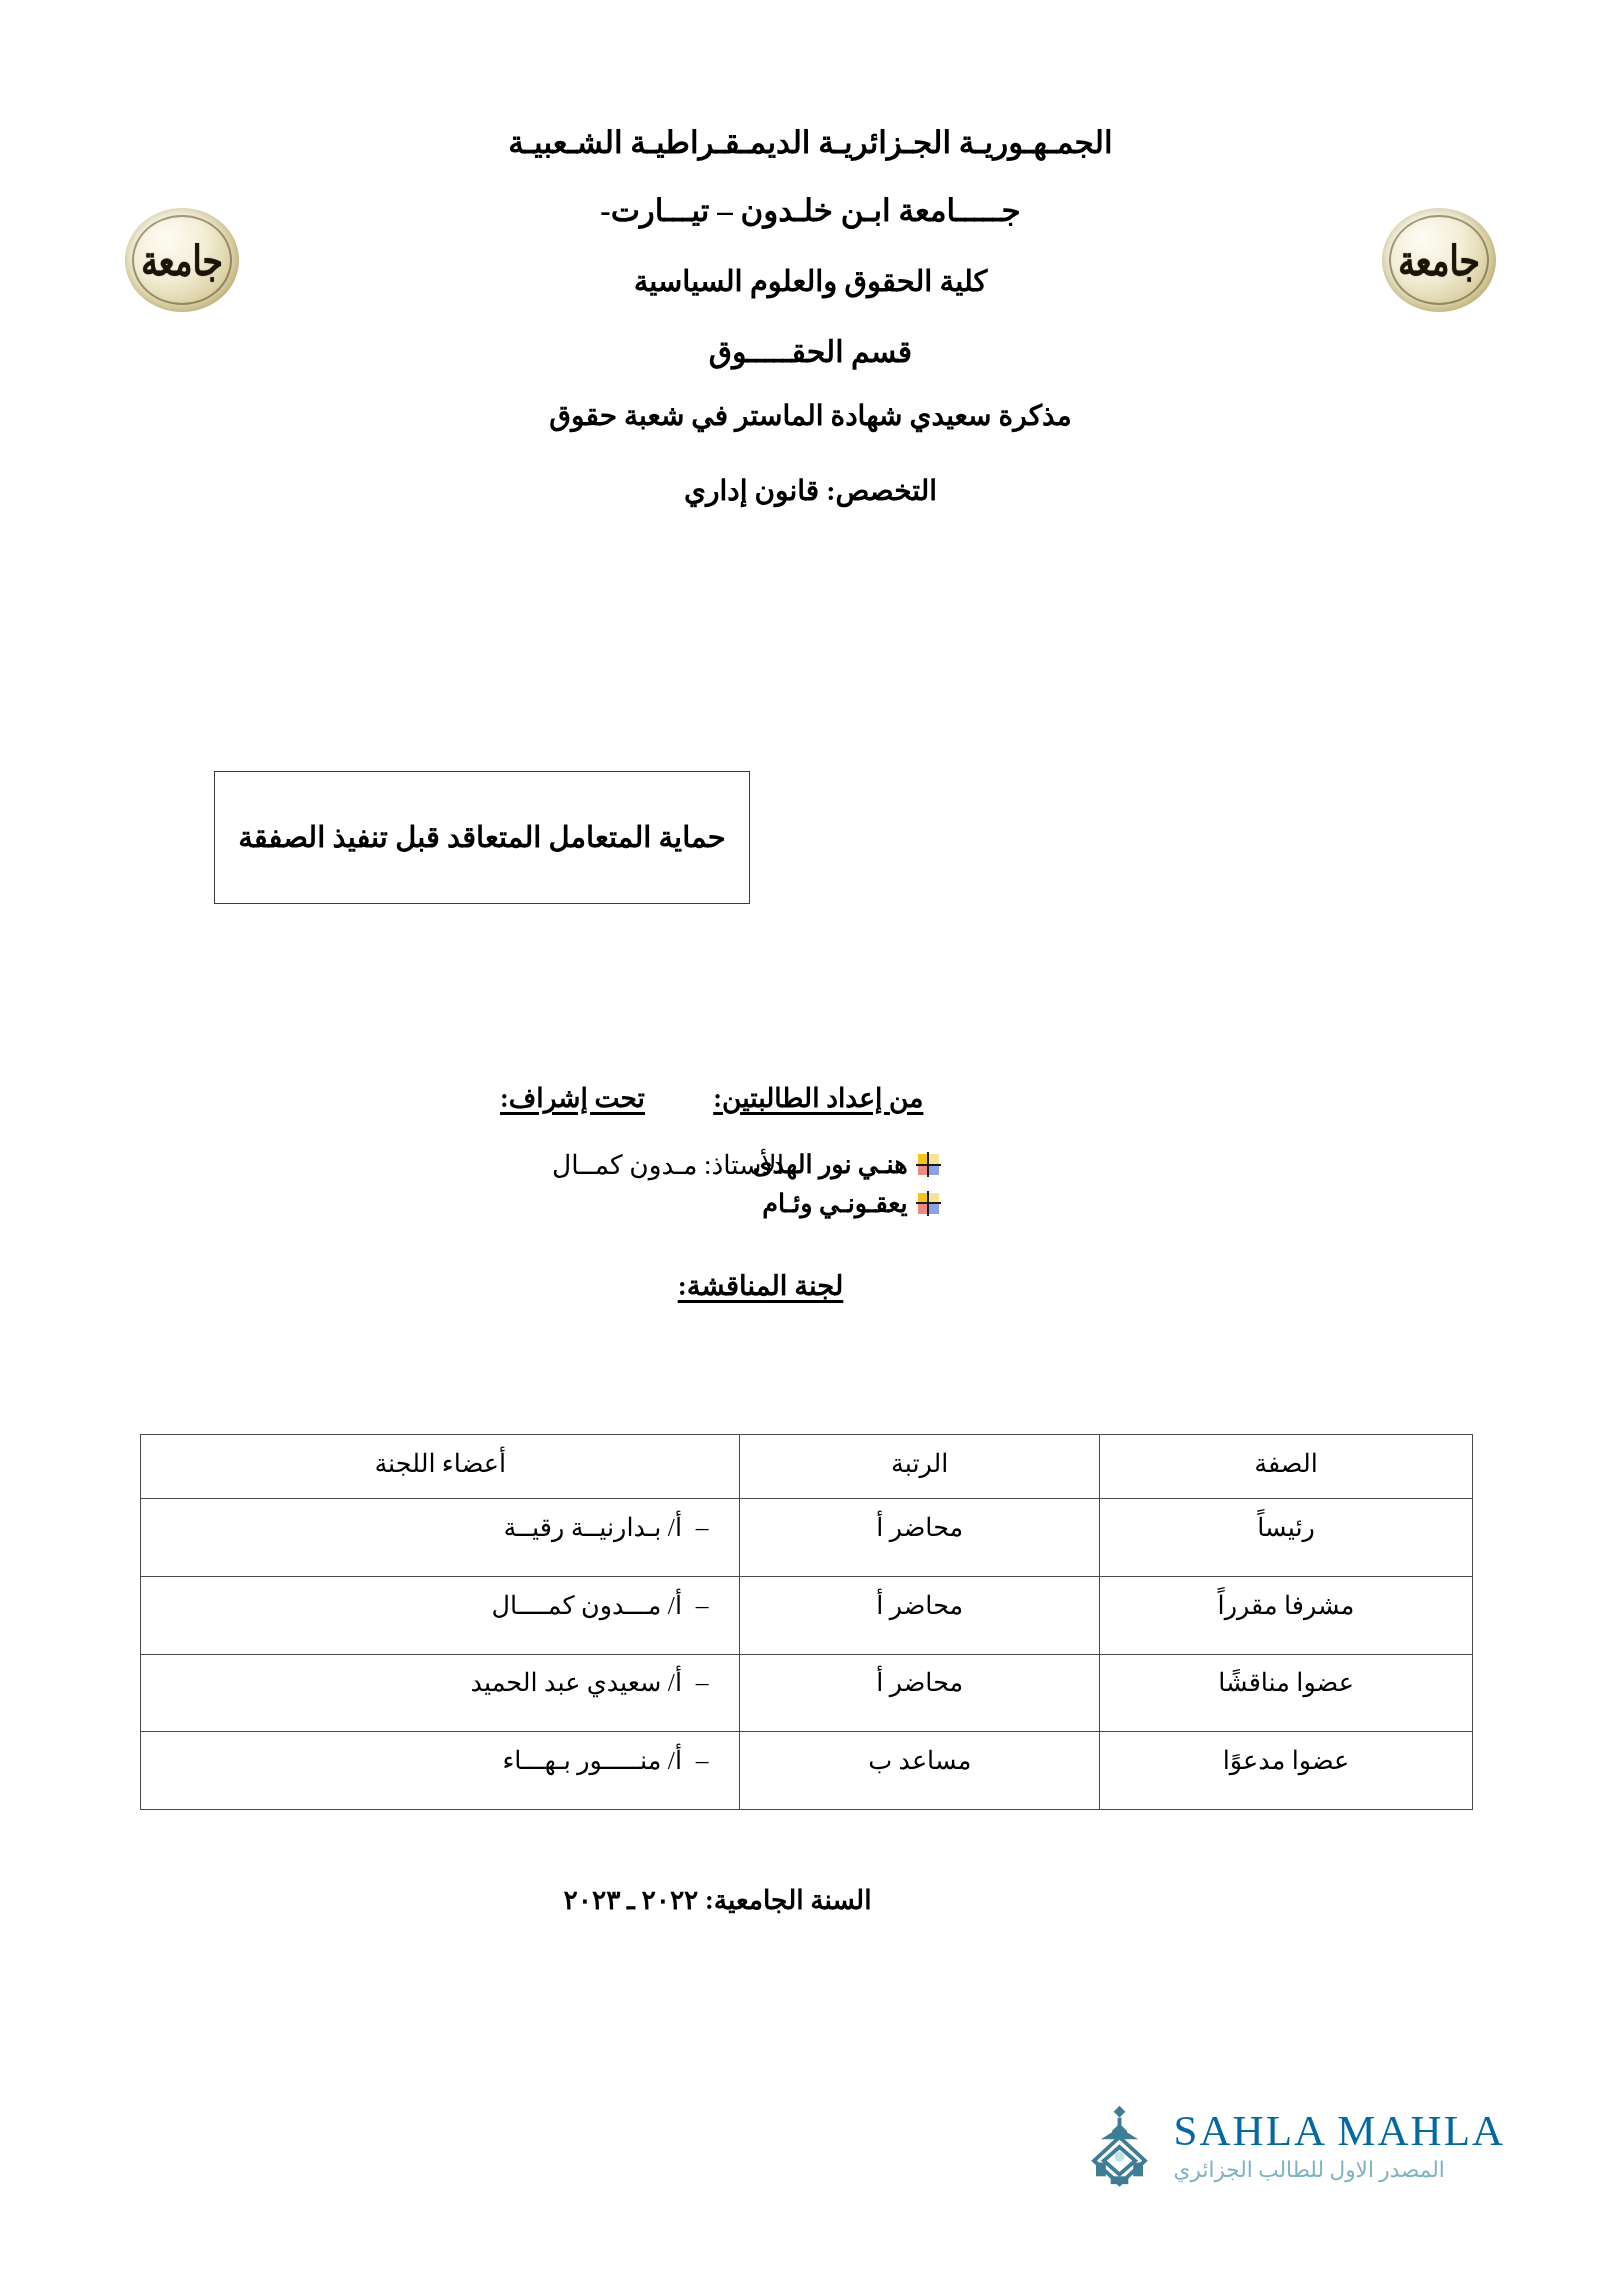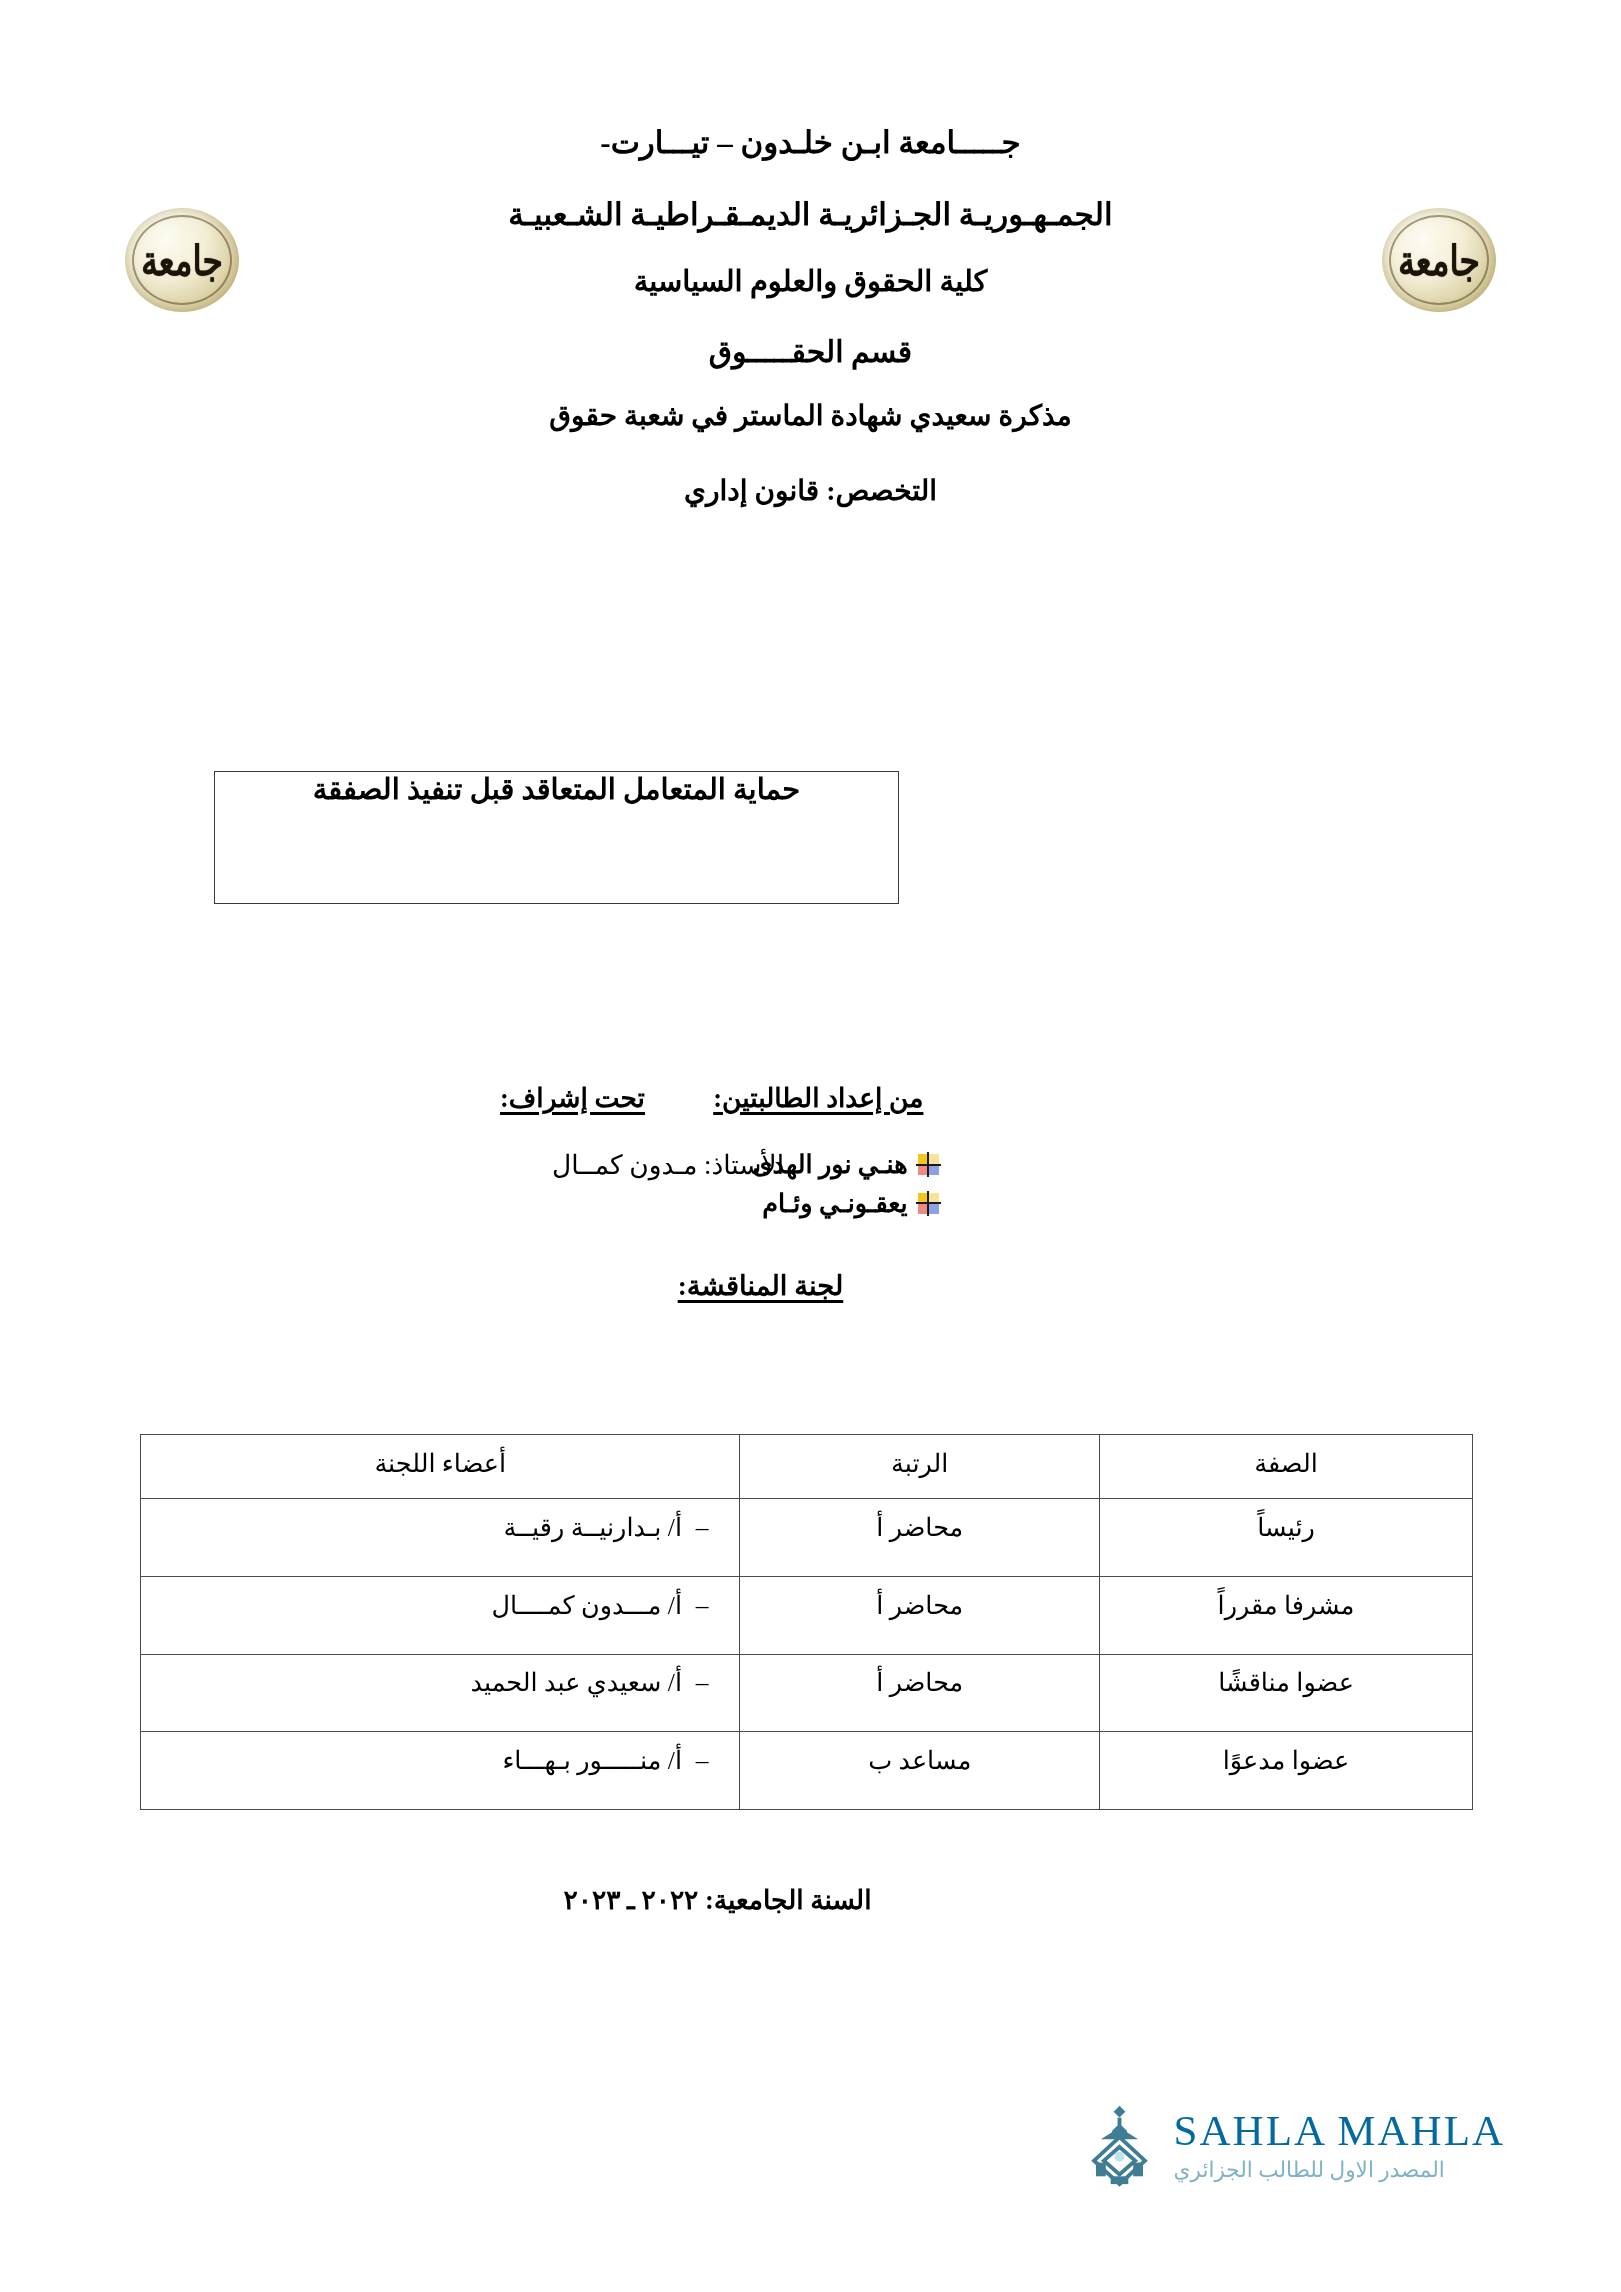--- a/index.html
+++ b/index.html
@@ -77,25 +77,25 @@
     inset: 6.9px;
     border: 2px solid rgba(60,45,15,.45);
     border-radius: 50%;
   }
 
   
   .title-box {
     position: absolute;
     left: 214px;
     top: 771px;
-    width: 685px;
+    width: 536px;
     height: 133px;
     border: 1.5px solid #3a3a3a;
     display: flex;
-    align-items: flex-start;
+    align-items: center;
     justify-content: center;
     box-sizing: border-box;
   }
   .title-text {
     font-weight: bold;
     font-size: 29px;
     text-align: center;
     line-height: 1.2;
     white-space: nowrap;
   }
@@ -267,22 +267,22 @@
   <div class="seal left">
     <div class="seal-ring"></div>
     <div class="seal-inner">جامعة</div>
   </div>
   <div class="seal right">
     <div class="seal-ring"></div>
     <div class="seal-inner">جامعة</div>
   </div>
 
   <div class="header-block">
+    <div class="hdr-line l1">الجمـهـوريـة الجـزائريـة الديمـقـراطيـة الشـعبيـة</div>
     <div class="hdr-line l2">جـــــامعة ابـن خلـدون – تيـــارت-</div>
-    <div class="hdr-line l1">الجمـهـوريـة الجـزائريـة الديمـقـراطيـة الشـعبيـة</div>
     <div class="hdr-line l3">كلية الحقوق والعلوم السياسية</div>
     <div class="hdr-line l4">قسم الحقـــــوق</div>
     <div class="hdr-line l5">مذكرة سعيدي شهادة الماستر في شعبة حقوق</div>
     <div class="hdr-line l6">التخصص: قانون إداري</div>
   </div>
 
   <div class="title-box">
     <div class="title-text">حماية المتعامل المتعاقد قبل تنفيذ الصفقة</div>
   </div>
 

